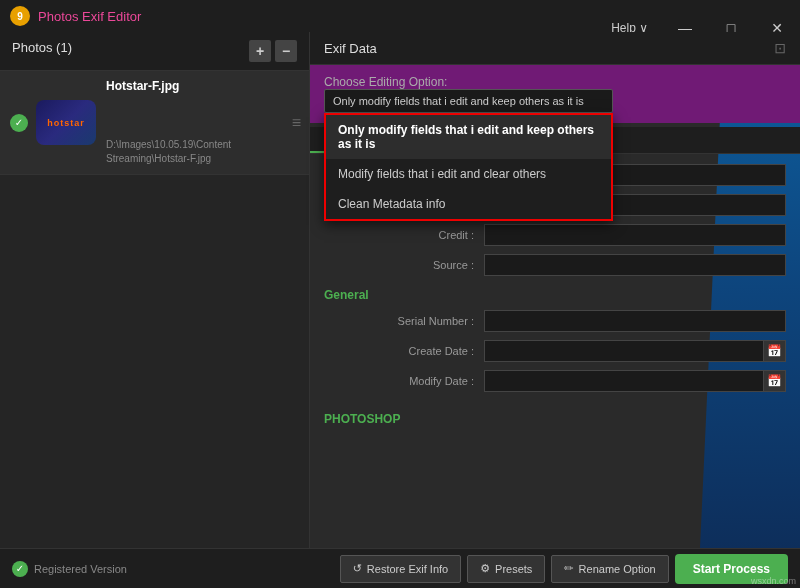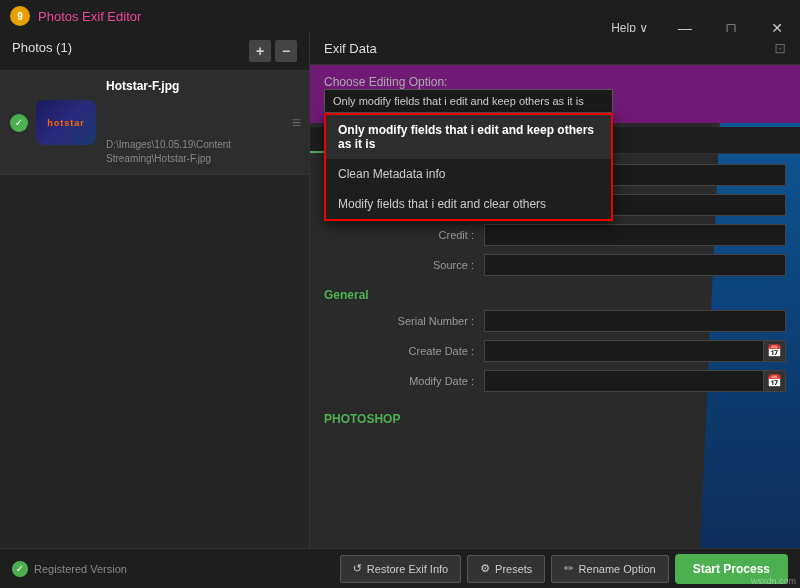--- a/index.html
+++ b/index.html
@@ -480,22 +480,22 @@
         <span class="editing-option-label">Choose Editing Option:</span>
         <div class="dropdown-wrapper">
           <select class="dropdown-select">
             <option>Only modify fields that i edit and keep others as it is</option>
             <option>Modify fields that i edit and clear others</option>
             <option>Clean Metadata info</option>
           </select>
           
           <div class="dropdown-popup">
             <div class="dropdown-popup-item selected">Only modify fields that i edit and keep others as it is</div>
+            <div class="dropdown-popup-item">Modify fields that i edit and clear others</div>
             <div class="dropdown-popup-item">Clean Metadata info</div>
-            <div class="dropdown-popup-item">Modify fields that i edit and clear others</div>
           </div>
         </div>
       </div>
 
       <div class="tabs-row">
         <div class="tab active">EXIF Data</div>
         <div class="tab">IPTC DATA</div>
       </div>
 
       <div class="form-area">

